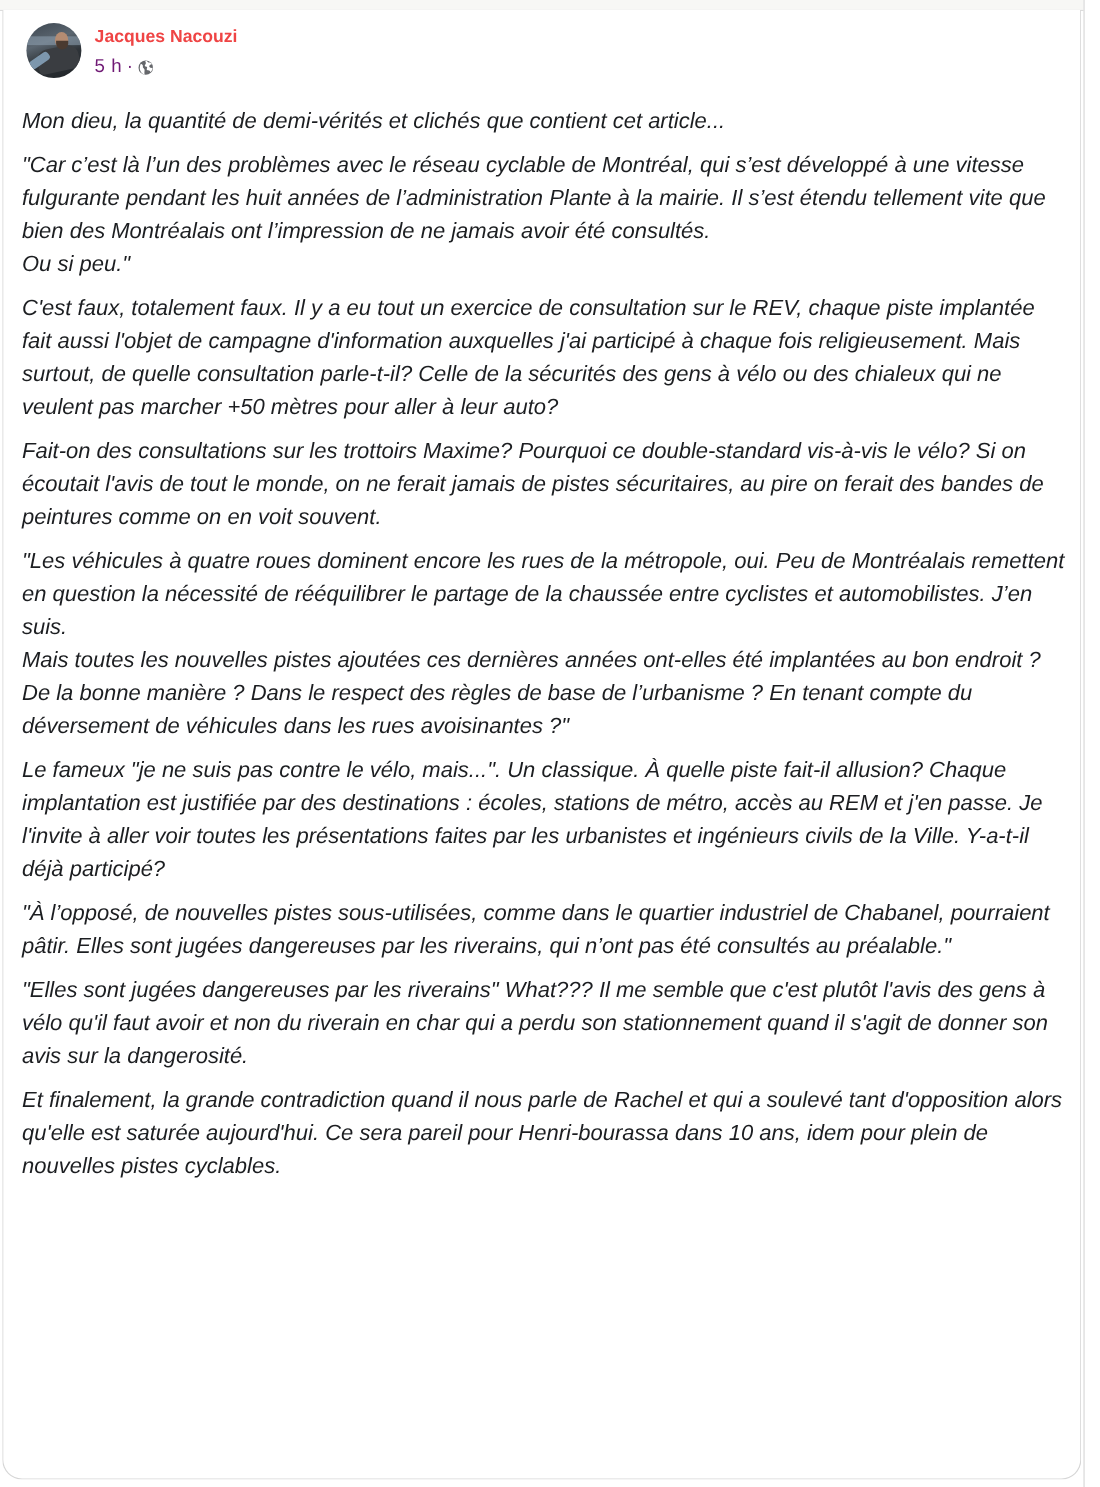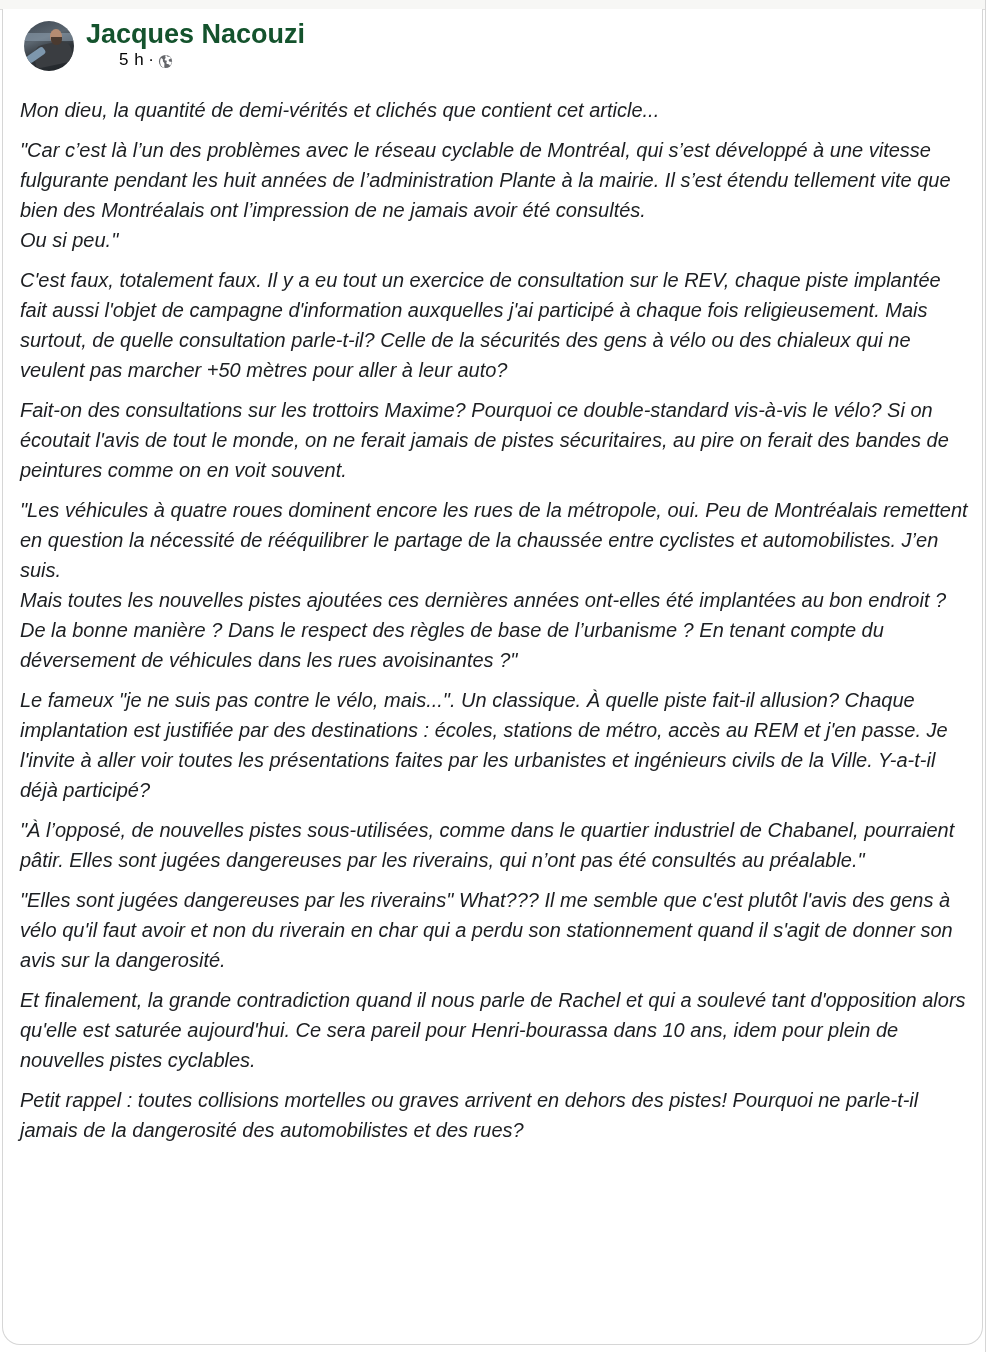--- a/index.html
+++ b/index.html
@@ -88,34 +88,33 @@
       background: #7d97ad;
       transform: rotate(-35deg);
       border-radius: 3px;
     }
     .meta {
       margin-left: 12px;
       display: flex;
       flex-direction: column;
     }
     .author-name {
-      font-size: 27px;
+      font-size: 16px;
       font-weight: 700;
-      color: #14532d;
+      color: #ef4444;
       line-height: 26px;
     }
     .time-row {
       display: flex;
       align-items: center;
       font-size: 17px;
-      color: #000000;
+      color: #701a75;
       line-height: 22px;
       margin-top: 2px;
       letter-spacing: 0.5px;
-      margin-left: 33px;
     }
     .time-row .sep {
       margin: 0 4px;
     }
     .globe {
       width: 15px;
       height: 15px;
       display: inline-block;
     }
     .body-text {
@@ -177,16 +176,15 @@
   <p>"Car c’est là l’un des problèmes avec le réseau cyclable de Montréal, qui s’est développé à une vitesse fulgurante pendant les huit années de l’administration Plante à la mairie. Il s’est étendu tellement vite que bien des Montréalais ont l’impression de ne jamais avoir été consultés.
 Ou si peu."</p>
   <p>C'est faux, totalement faux. Il y a eu tout un exercice de consultation sur le REV, chaque piste implantée fait aussi l'objet de campagne d'information auxquelles j'ai participé à chaque fois religieusement. Mais surtout, de quelle consultation parle-t-il? Celle de la sécurités des gens à vélo ou des chialeux qui ne veulent pas marcher +50 mètres pour aller à leur auto?</p>
   <p>Fait-on des consultations sur les trottoirs Maxime? Pourquoi ce double-standard vis-à-vis le vélo? Si on écoutait l'avis de tout le monde, on ne ferait jamais de pistes sécuritaires, au pire on ferait des bandes de peintures comme on en voit souvent.</p>
   <p>"Les véhicules à quatre roues dominent encore les rues de la métropole, oui. Peu de Montréalais remettent en question la nécessité de rééquilibrer le partage de la chaussée entre cyclistes et automobilistes. J’en suis.
 Mais toutes les nouvelles pistes ajoutées ces dernières années ont-elles été implantées au bon endroit ? De la bonne manière ? Dans le respect des règles de base de l’urbanisme ? En tenant compte du déversement de véhicules dans les rues avoisinantes ?"</p>
   <p>Le fameux "je ne suis pas contre le vélo, mais...". Un classique. À quelle piste fait-il allusion? Chaque implantation est justifiée par des destinations : écoles, stations de métro, accès au REM et j'en passe. Je l'invite à aller voir toutes les présentations faites par les urbanistes et ingénieurs civils de la Ville. Y-a-t-il déjà participé?</p>
   <p>"À l’opposé, de nouvelles pistes sous-utilisées, comme dans le quartier industriel de Chabanel, pourraient pâtir. Elles sont jugées dangereuses par les riverains, qui n’ont pas été consultés au préalable."</p>
   <p>"Elles sont jugées dangereuses par les riverains" What??? Il me semble que c'est plutôt l'avis des gens à vélo qu'il faut avoir et non du riverain en char qui a perdu son stationnement quand il s'agit de donner son avis sur la dangerosité.</p>
   <p>Et finalement, la grande contradiction quand il nous parle de Rachel et qui a soulevé tant d'opposition alors qu'elle est saturée aujourd'hui. Ce sera pareil pour Henri-bourassa dans 10 ans, idem pour plein de nouvelles pistes cyclables.</p>
-  <p>Petit rappel : toutes collisions mortelles ou graves arrivent en dehors des pistes! Pourquoi ne parle-t-il jamais de la dangerosité des automobilistes et des rues?</p>
 </div>
 
 <div class="scrollbar"></div>
 
 </body></html>

